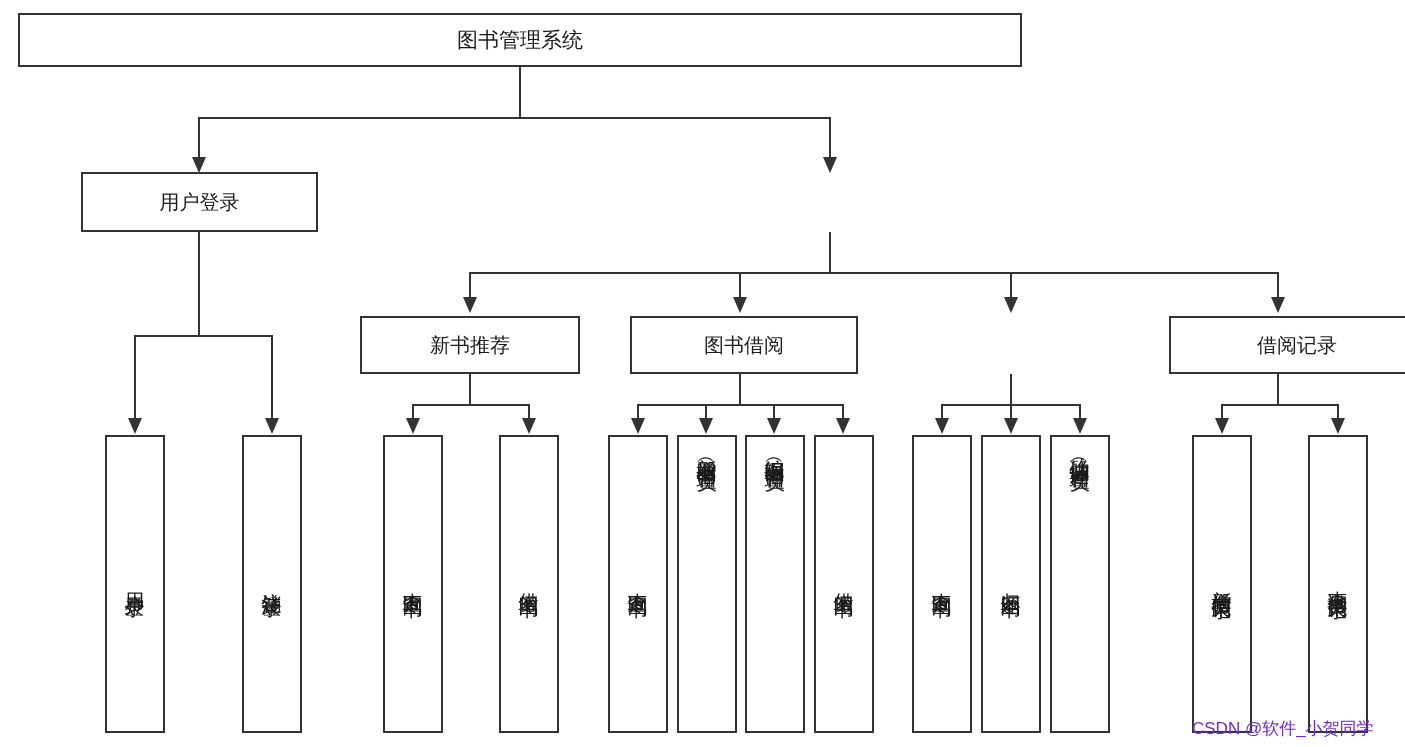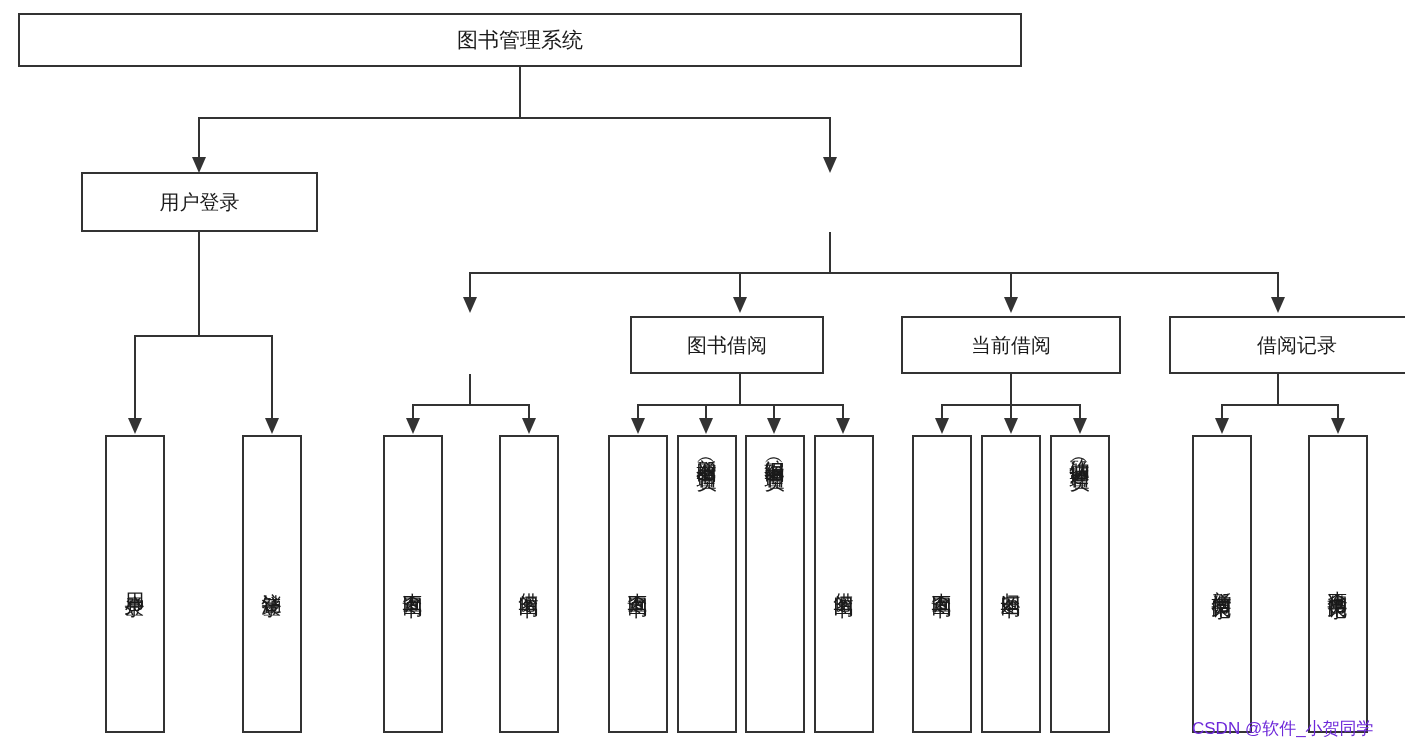--- a/index.html
+++ b/index.html
@@ -118,25 +118,25 @@
   <div class="hline" style="left:469px; top:272px; width:808px; height:2px;"></div>
   <div class="vline" style="left:469px; top:272px; width:2px; height:26px;"></div>
   <div class="arrow" style="left:463px; top:297px;"></div>
   <div class="vline" style="left:739px; top:272px; width:2px; height:26px;"></div>
   <div class="arrow" style="left:733px; top:297px;"></div>
   <div class="vline" style="left:1010px; top:272px; width:2px; height:26px;"></div>
   <div class="arrow" style="left:1004px; top:297px;"></div>
   <div class="vline" style="left:1277px; top:272px; width:2px; height:26px;"></div>
   <div class="arrow" style="left:1271px; top:297px;"></div>
 
-  <div class="node level3" style="left:630px; top:316px; width:194px; height:58px;">
+  <div class="node level3" style="left:360px; top:316px; width:220px; height:58px;">
+    <span>新书推荐</span>
+  </div>
+  <div class="node level3" style="left:630px; top:316px; width:228px; height:58px;">
     <span>图书借阅</span>
-  </div>
-  <div class="node level3" style="left:901px; top:316px; width:220px; height:58px;">
-    <span>当前借阅</span>
   </div>
   <div class="node level3" style="left:1169px; top:316px; width:256px; height:58px;">
     <span>借阅记录</span>
   </div>
 
   <div class="vline" style="left:469px; top:374px; width:2px; height:31px;"></div>
   <div class="hline" style="left:412px; top:404px; width:117px; height:2px;"></div>
   <div class="vline" style="left:412px; top:404px; width:2px; height:15px;"></div>
   <div class="arrow" style="left:406px; top:418px;"></div>
   <div class="vline" style="left:528px; top:404px; width:2px; height:15px;"></div>

